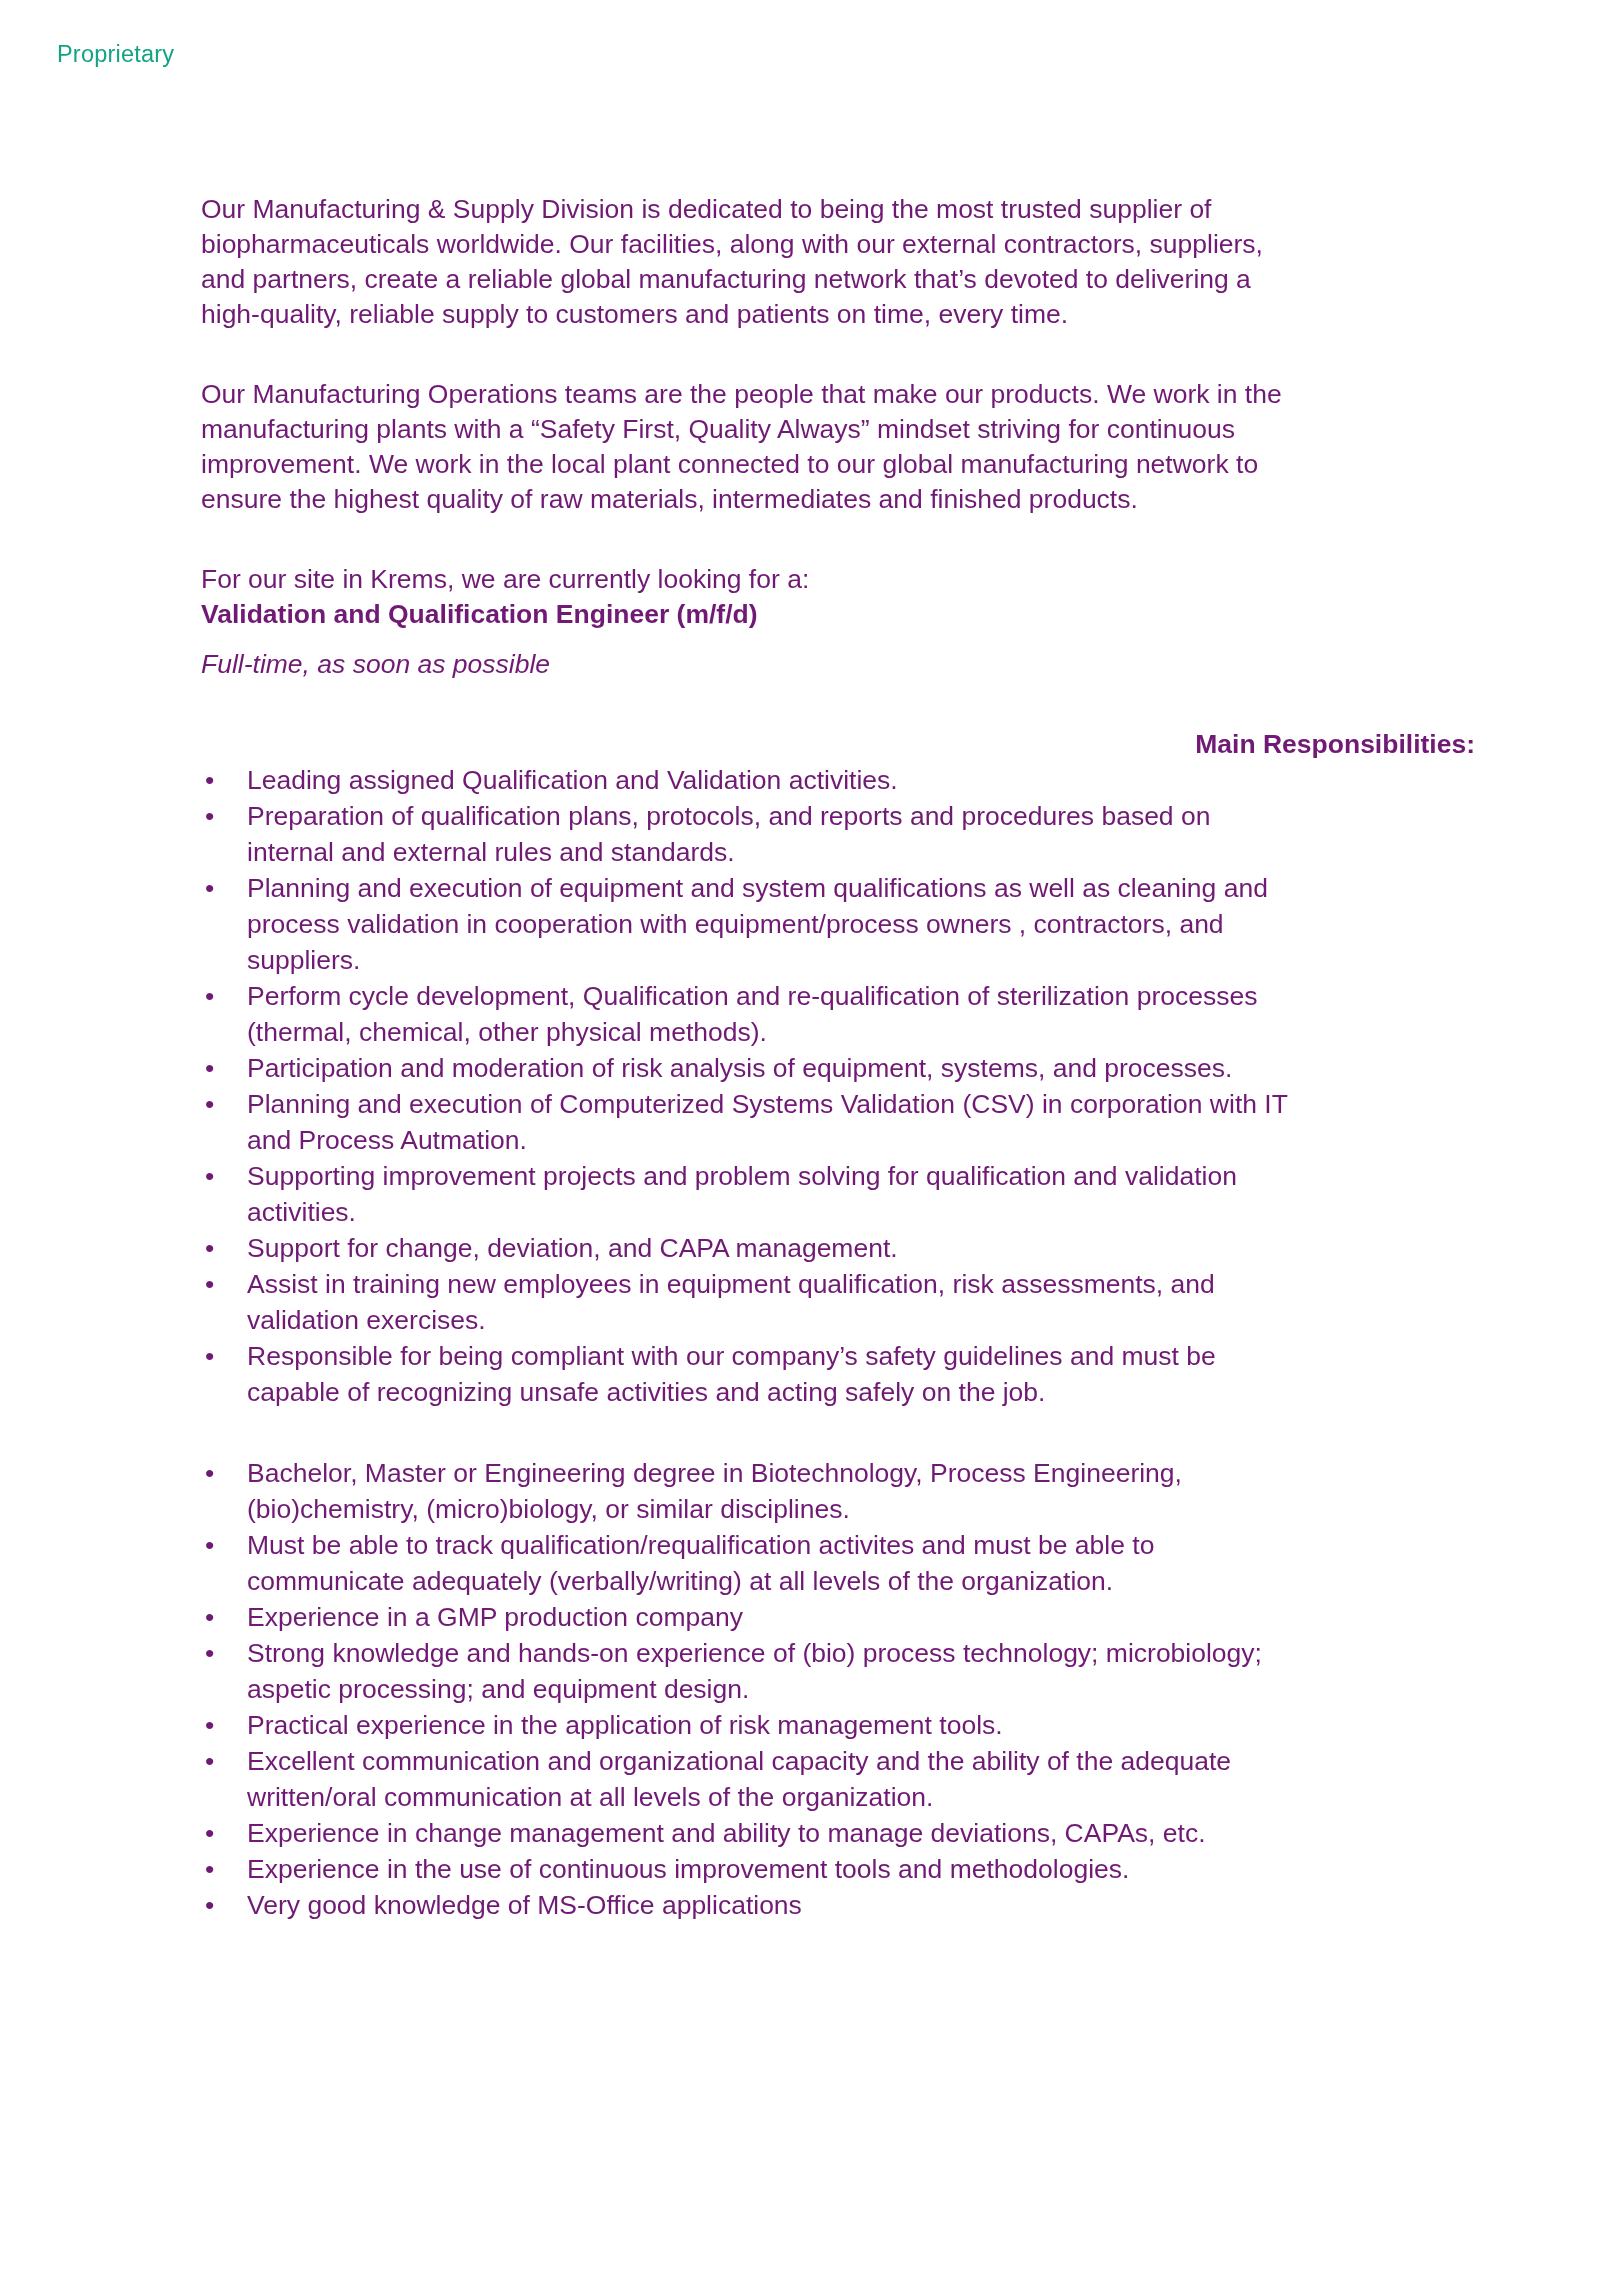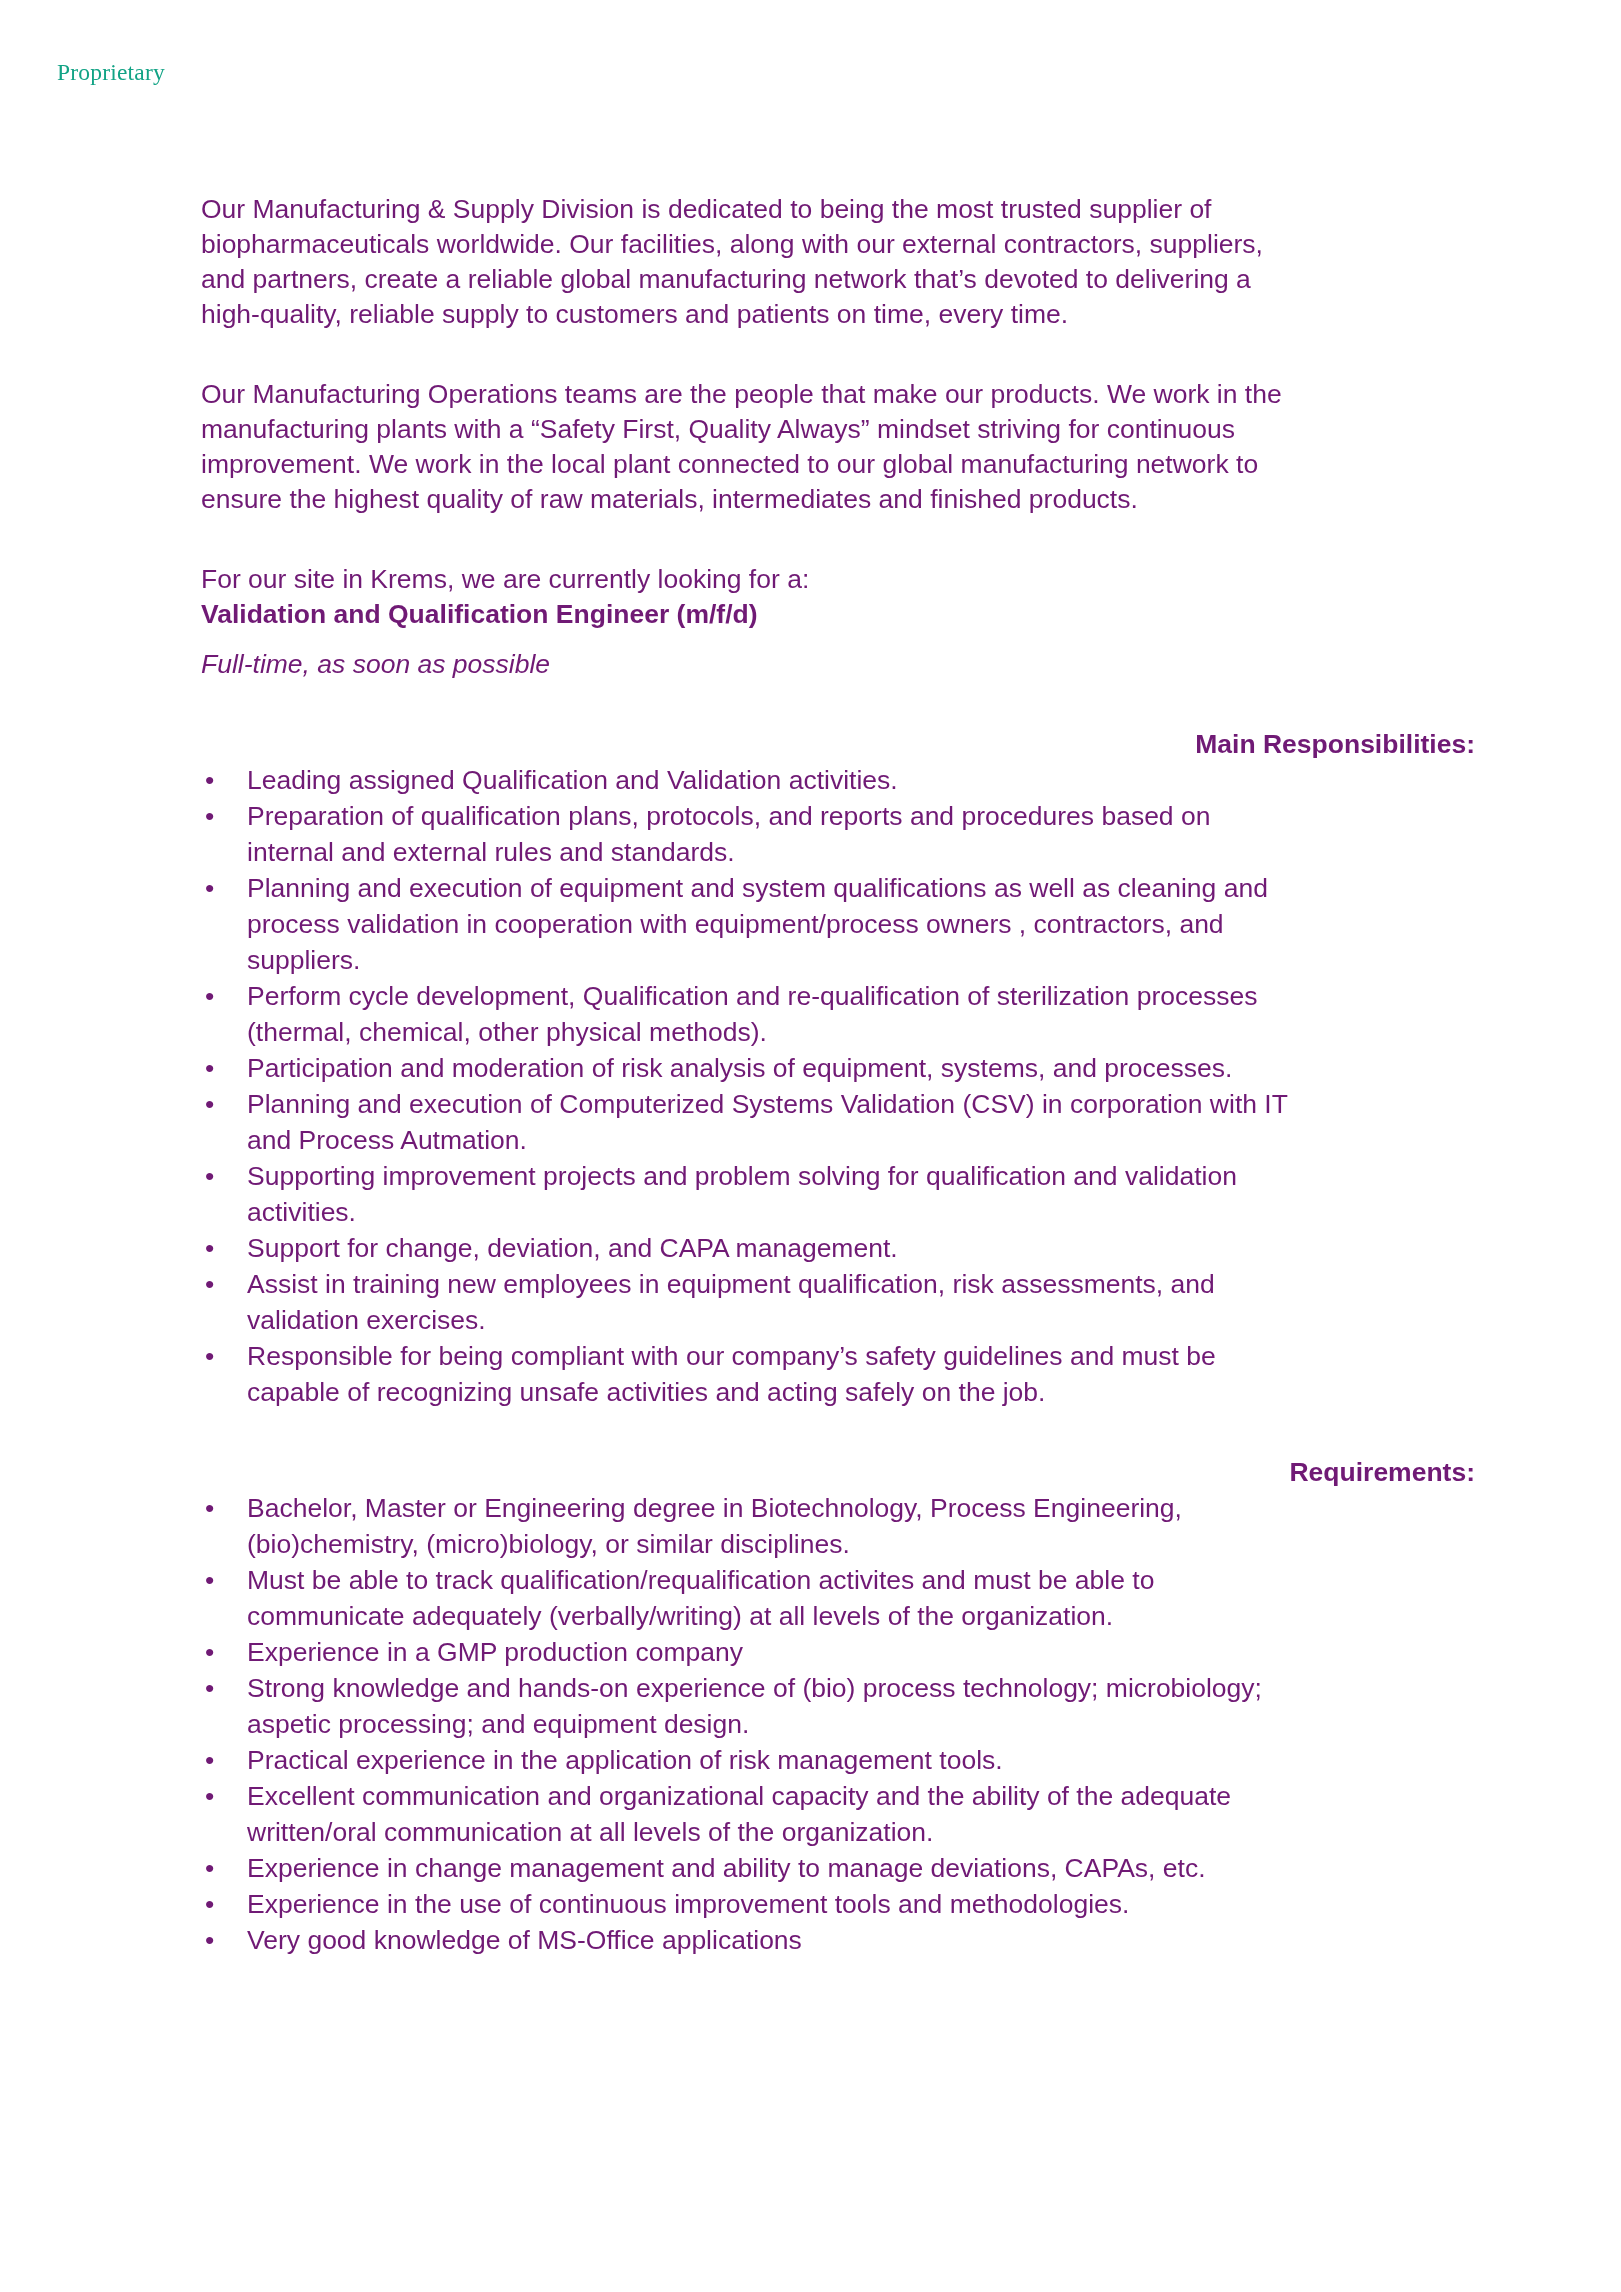--- a/index.html
+++ b/index.html
@@ -10,25 +10,24 @@
     position: relative;
   }
   .page {
     position: relative;
     width: 1621px; height: 2293px;
     background: #ffffff;
     overflow: hidden;
   }
   .watermark {
     position: absolute;
-    left: 57px; top: 59px;
+    left: 57px; top: 41px;
     font-size: 23.5px;
     color: #12A385;
     letter-spacing: 0.2px;
-    font-family: Liberation Serif, serif;
   }
   .content {
     position: absolute;
     left: 201px; top: 192px;
     width: 1274px;
     color: #701a75;
     font-size: 26.5px;
     line-height: 35px;
   }
   .para {
@@ -100,21 +99,20 @@
 activities.</li>
         <li>Support for change, deviation, and CAPA management.</li>
         <li>Assist in training new employees in equipment qualification, risk assessments, and
 validation exercises.</li>
         <li>Responsible for being compliant with our company’s safety guidelines and must be
 capable of recognizing unsafe activities and acting safely on the job.</li>
       </ul>
     </div>
 
     <div class="section">
-      <div class="section-heading">Requirements:</div>
       <ul class="bullets">
         <li>Bachelor, Master or Engineering degree in Biotechnology, Process Engineering,
 (bio)chemistry, (micro)biology, or similar disciplines.</li>
         <li>Must be able to track qualification/requalification activites and must be able to
 communicate adequately (verbally/writing) at all levels of the organization.</li>
         <li>Experience in a GMP production company</li>
         <li>Strong knowledge and hands-on experience of (bio) process technology; microbiology;
 aspetic processing; and equipment design.</li>
         <li>Practical experience in the application of risk management tools.</li>
         <li>Excellent communication and organizational capacity and the ability of the adequate

